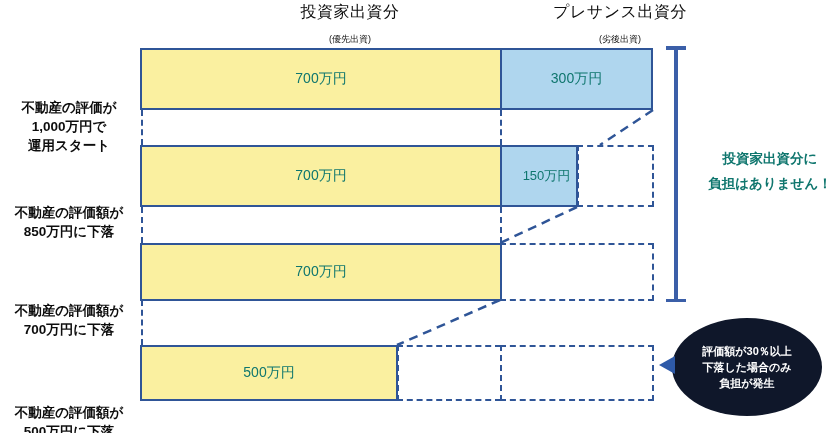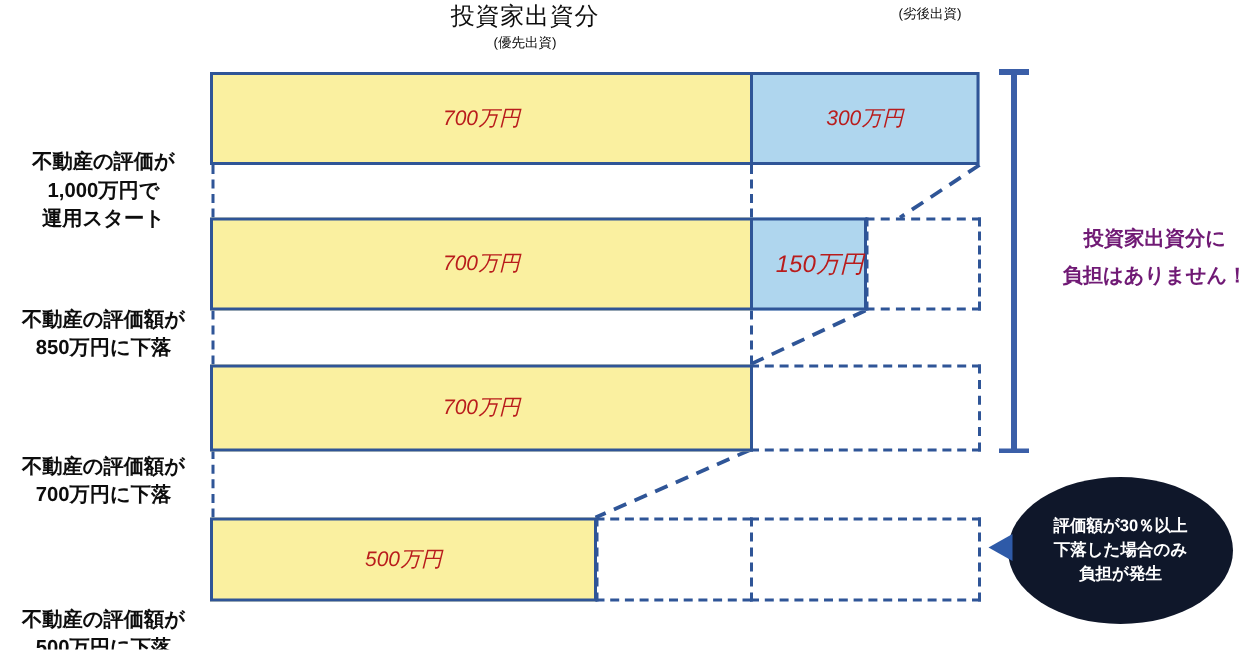--- a/index.html
+++ b/index.html
@@ -8,47 +8,46 @@
     background:#ffffff;
     font-family:"Liberation Sans","DejaVu Sans",sans-serif;
     overflow:hidden;
     position:relative;
   }
   #stage{position:absolute;left:0;top:0;width:840px;height:433px;}
 
   
   .colhead{position:absolute;text-align:center;color:#0d0d0d;}
   .colhead .main{font-size:16px;font-weight:normal;letter-spacing:.5px;line-height:19px;white-space:nowrap;}
-  .colhead .sub{font-size:9px;font-weight:normal;line-height:12px;margin-top:1px;white-space:nowrap;}
+  .colhead .sub{font-size:9px;font-weight:normal;line-height:12px;margin-top:12px;white-space:nowrap;}
 
   #head-investor{left:200px;top:2px;width:300px;}
   #head-pressance{left:470px;top:2px;width:300px;}
 
   
   .rowlabel{
     position:absolute;left:0;width:138px;
     text-align:center;color:#0d0d0d;
     font-size:13.5px;font-weight:bold;line-height:19px;
     white-space:pre-line;
     margin-top:46px;
   }
 
   
   .bar{
     position:absolute;
     border:2.5px solid #2f5597;
     box-sizing:border-box;
     display:flex;align-items:center;justify-content:center;
-    font-size:14px;color:#b91c1c;
+    font-size:14px;color:#0f766e;
     white-space:nowrap;
-    font-style:italic;
   }
   .bar.yellow{background:#faf0a0;}
   .bar.blue{background:#afd6ee;}
-  .bar.small{font-size:16px;padding-left:15px;}
+  .bar.small{font-size:13px;padding-left:15px;}
 
   
   .ghost{
     position:absolute;
     border:2.5px dashed #2f5597;
     box-sizing:border-box;
     background:transparent;
   }
   .ghost.noright{border-right:none;}
 
@@ -63,21 +62,21 @@
   
   #bracket{position:absolute;left:666px;top:46px;width:20px;height:256px;}
   #bracket .stem{position:absolute;left:8px;top:0;width:3.5px;height:100%;background:#3b5fa8;}
   #bracket .cap{position:absolute;left:0;width:20px;height:3.5px;background:#3b5fa8;}
   #bracket .cap.top{top:0;}
   #bracket .cap.bot{bottom:0;}
 
   
   #rightnote{
     position:absolute;left:700px;top:146px;width:140px;
-    color:#701a75;font-size:13.5px;font-weight:bold;line-height:25px;
+    color:#0f766e;font-size:13.5px;font-weight:bold;line-height:25px;
     text-align:center;white-space:pre-line;
   }
 
   
   #callout{
     position:absolute;left:672px;top:318px;width:150px;height:98px;
     background:#0f172a;border-radius:50%/50%;
     display:flex;align-items:center;justify-content:center;
     color:#ffffff;font-size:11px;font-weight:bold;line-height:16px;
     text-align:center;white-space:pre-line;
@@ -94,20 +93,21 @@
 </head>
 <body>
 
 <div id="stage">
 
   <div class="colhead" id="head-investor">
     <div class="main">投資家出資分</div>
     <div class="sub">(優先出資)</div>
   </div>
   <div class="colhead" id="head-pressance">
+    <div class="main">プレサンス出資分</div>
     <div class="sub">(劣後出資)</div>
   </div>
 
   <svg class="overlay">
 
     <path d="M 653,110 L 600,145" stroke="#2f5597" stroke-width="2.5" stroke-dasharray="9 6" fill="none"></path>
 
     <path d="M 577,207 L 500,243" stroke="#2f5597" stroke-width="2.5" stroke-dasharray="9 6" fill="none"></path>
 
     <path d="M 500,300 L 397,345" stroke="#2f5597" stroke-width="2.5" stroke-dasharray="9 6" fill="none"></path>

